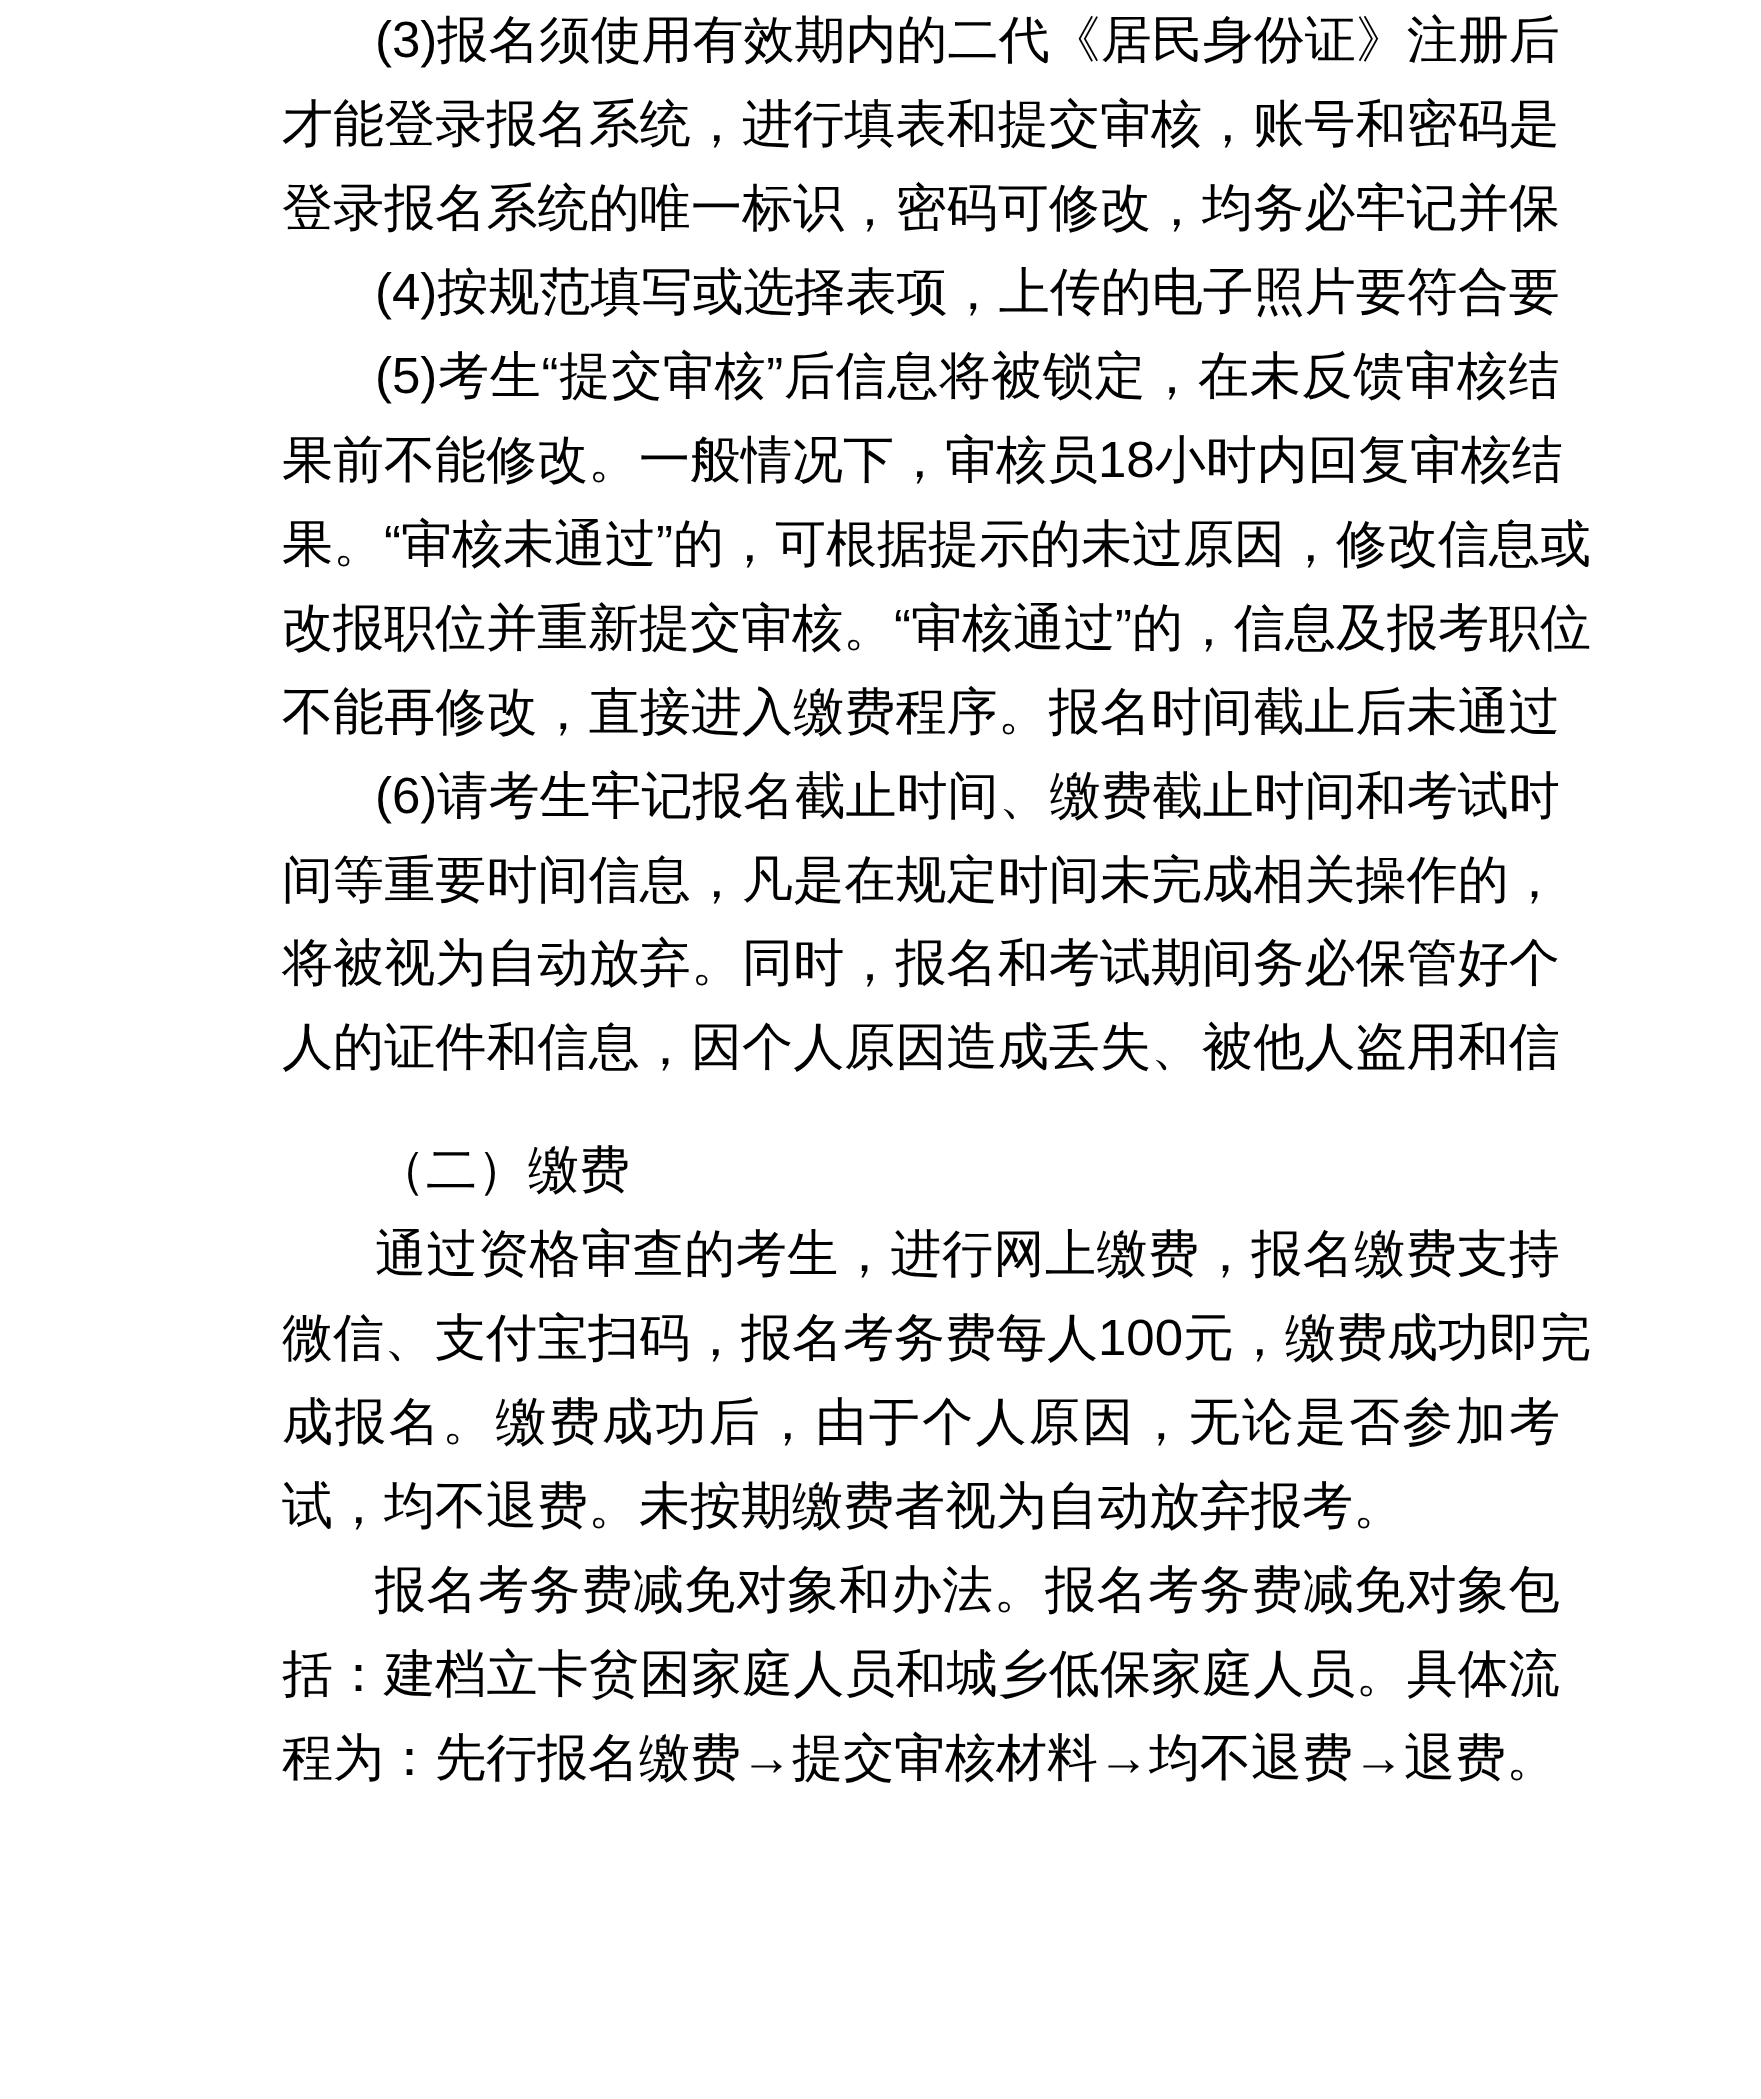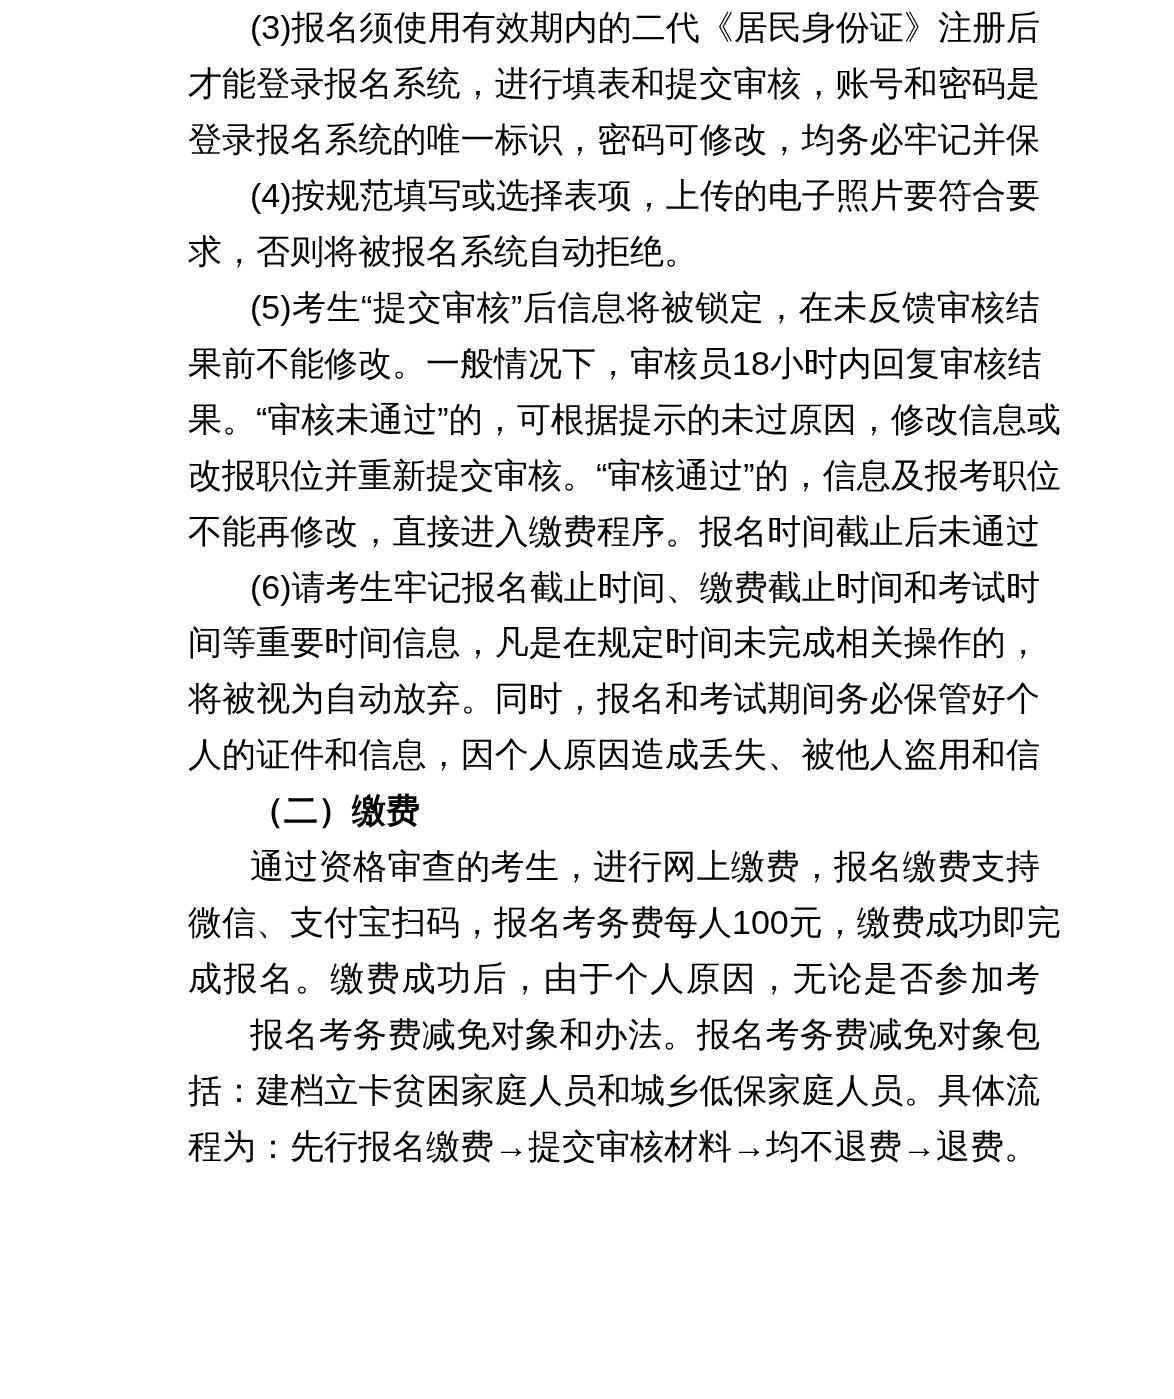--- a/index.html
+++ b/index.html
@@ -30,21 +30,21 @@
     text-align: left;
   }
   
   .line.justify {
     display: flex;
     justify-content: space-between;
     align-items: baseline;
   }
   .line.justify span { display: inline-block; }
   .line.indent { padding-left: 62px; }
-  .line.bold { font-weight: 700; }
+  .line.bold { font-weight: 400; margin-top: 26px; }
 </style>
 </head>
 <body>
 
 <div class="page">
   <div class="text-block">
       <div>
         <div class="line justify indent">
           <span>(3)</span>
           <span>报</span>
@@ -144,21 +144,20 @@
           <span>的</span>
           <span>电</span>
           <span>子</span>
           <span>照</span>
           <span>片</span>
           <span>要</span>
           <span>符</span>
           <span>合</span>
           <span>要</span>
         </div>
-        <div class="line">求，否则将被报名系统自动拒绝。</div>
       </div>
       <div>
         <div class="line justify indent">
           <span>(5)</span>
           <span>考</span>
           <span>生</span>
           <span>“</span>
           <span>提</span>
           <span>交</span>
           <span>审</span>
@@ -476,20 +475,21 @@
           <span>因</span>
           <span>，</span>
           <span>无</span>
           <span>论</span>
           <span>是</span>
           <span>否</span>
           <span>参</span>
           <span>加</span>
           <span>考</span>
         </div>
+        <div class="line">试，均不退费。未按期缴费者视为自动放弃报考。</div>
       </div>
       <div>
         <div class="line justify indent">
           <span>报</span>
           <span>名</span>
           <span>考</span>
           <span>务</span>
           <span>费</span>
           <span>减</span>
           <span>免</span>

